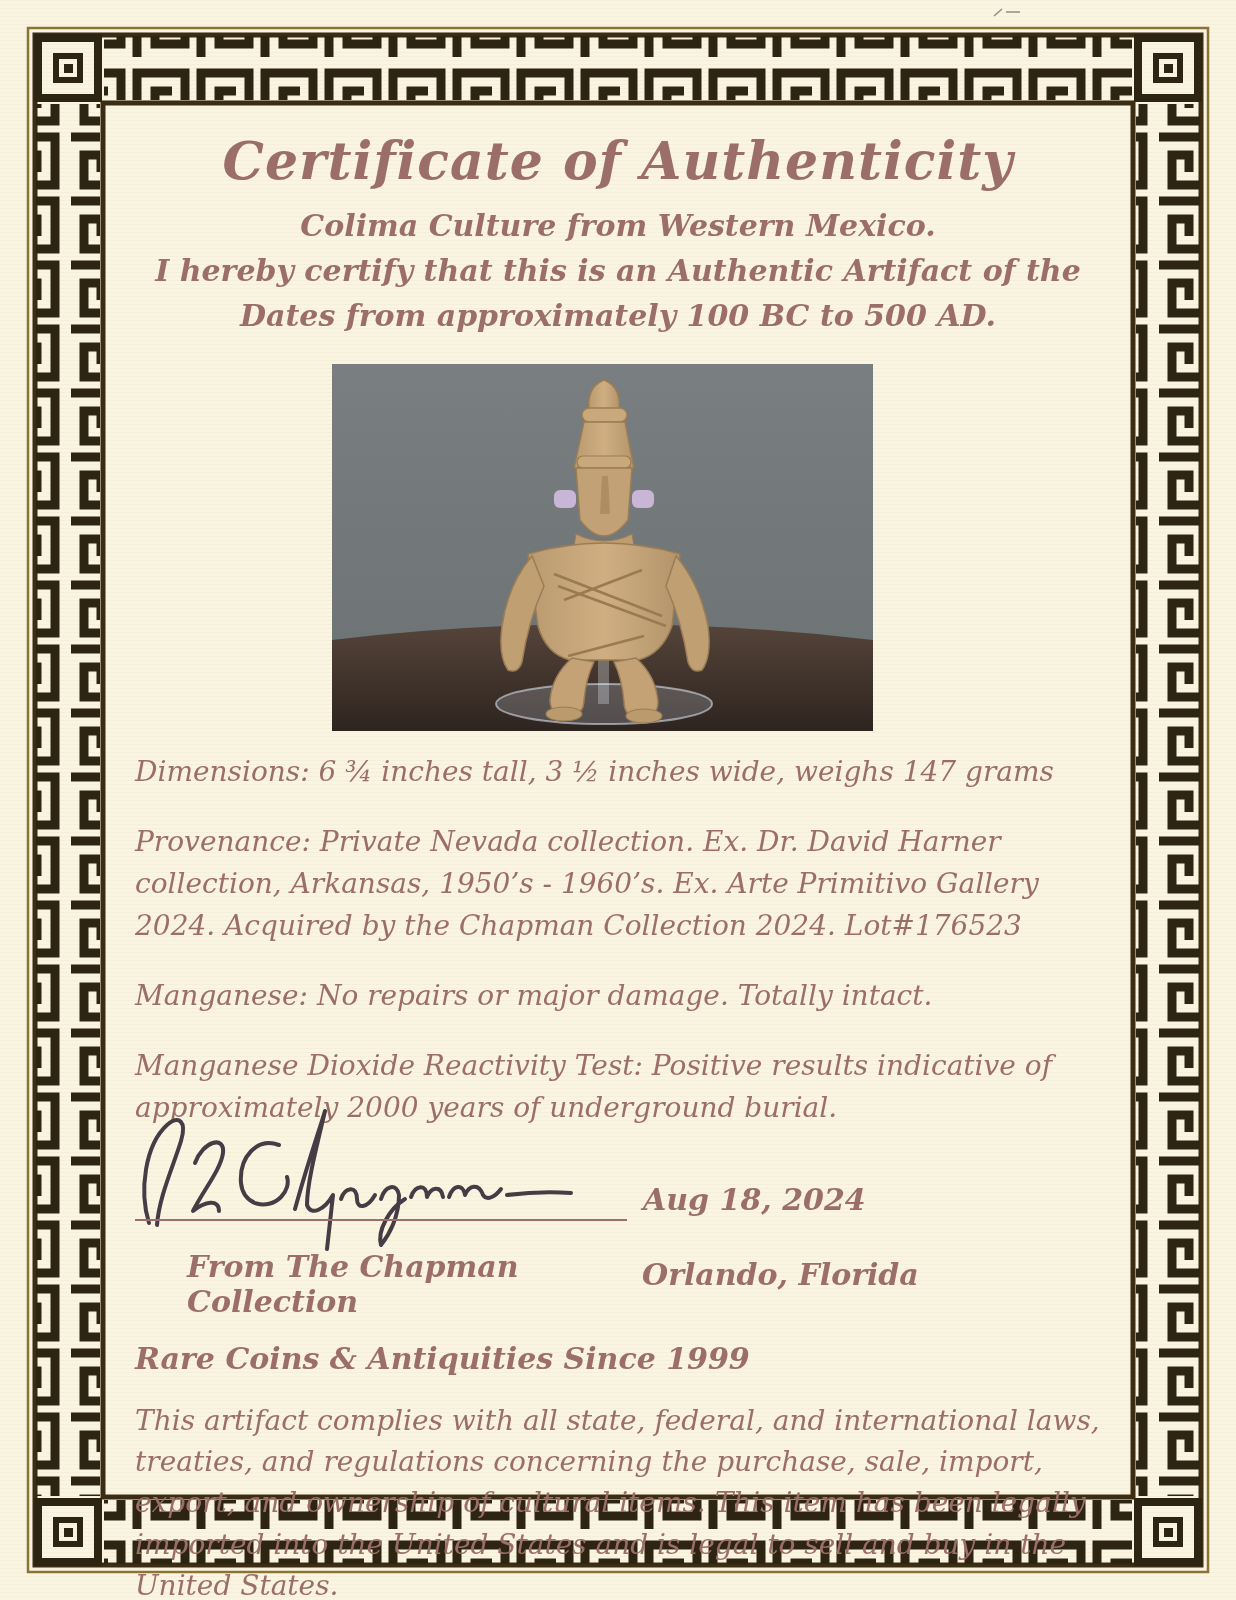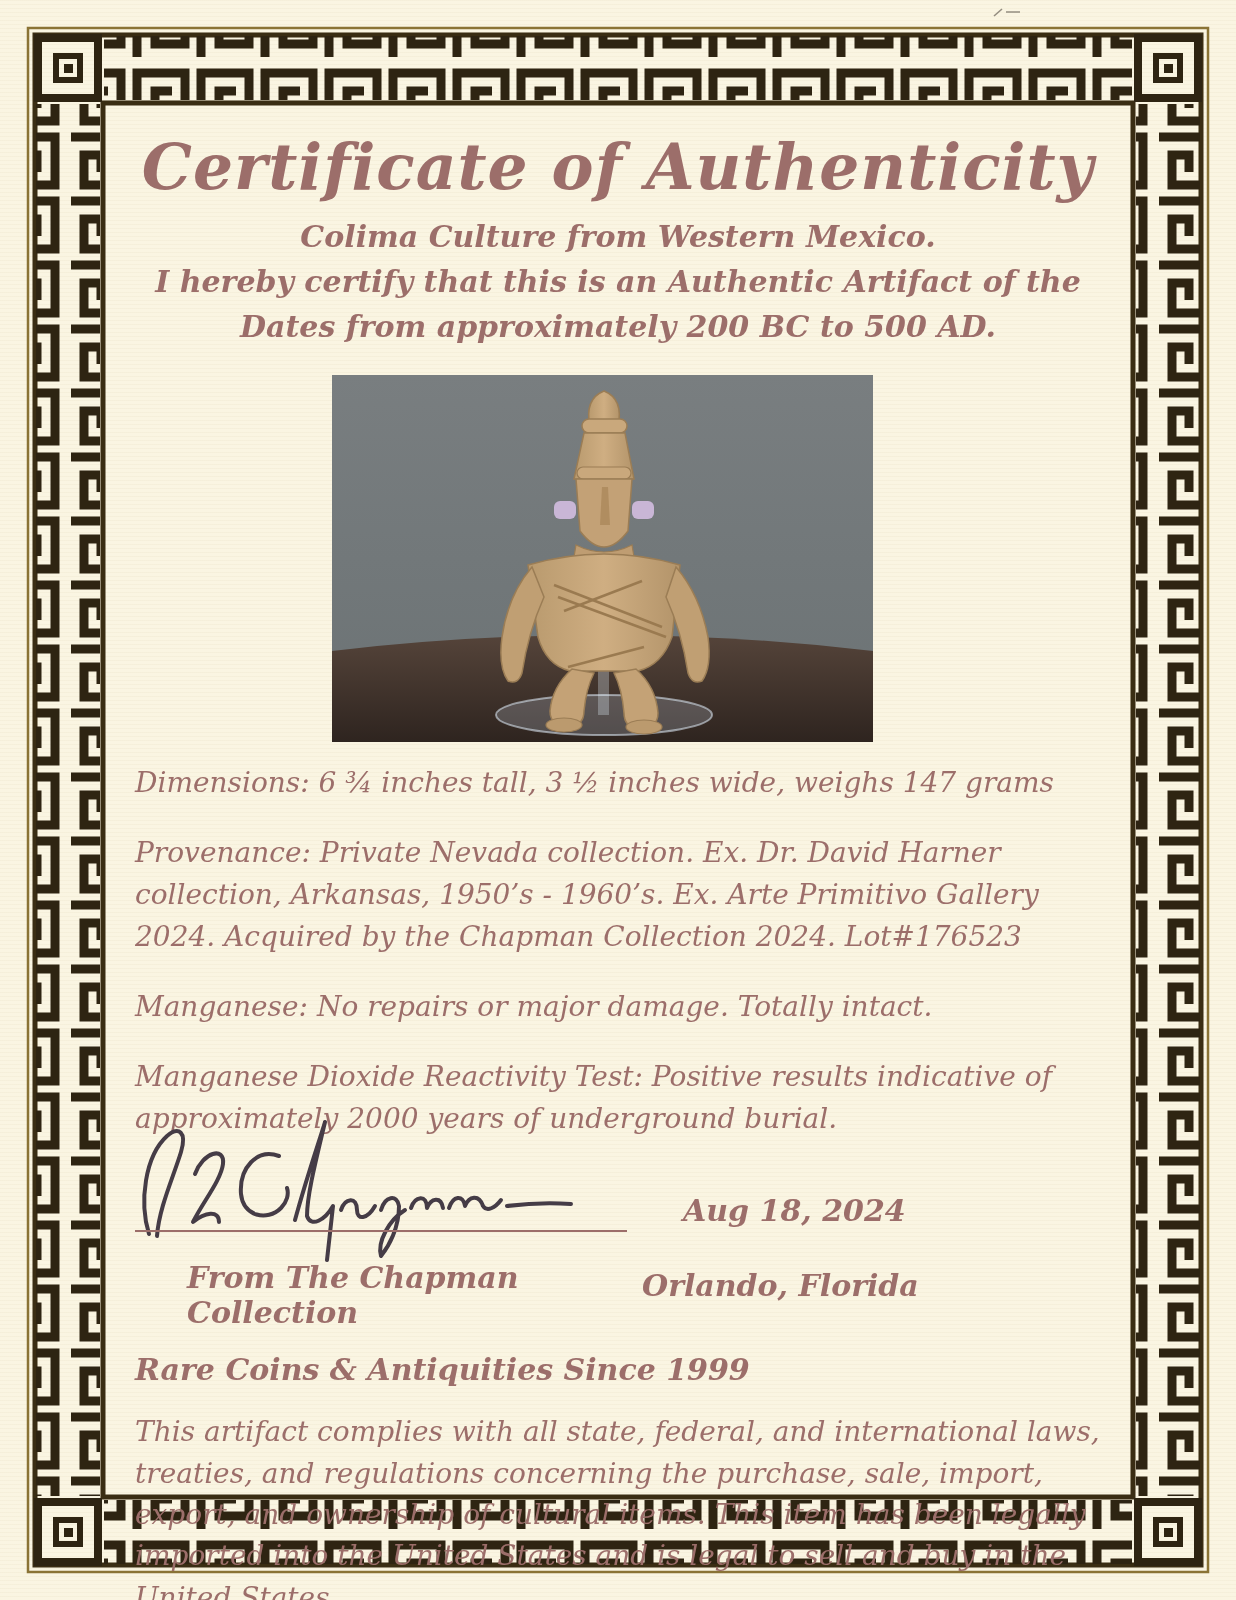--- a/index.html
+++ b/index.html
@@ -15,32 +15,32 @@
     font-family:"DejaVu Serif", serif;
   }
   .border-svg{position:absolute;left:0;top:0;}
   .content{
     position:absolute;left:118px;top:118px;width:1000px;
     color:#9c6e6a;font-style:italic;
   }
   .title{
     margin:16px 0 6px 0;
     text-align:center;
-    font-size:63px;font-weight:bold;letter-spacing:1px;
+    font-size:52px;font-weight:bold;letter-spacing:1px;
     line-height:1.05;
   }
   .subtitle{text-align:center;font-size:30px;font-weight:bold;line-height:1.5;margin-top:14px;}
   .photo-wrap{width:541px;height:367px;margin:26px 0 0 214px;}
   .body-block{margin:0 10px 0 17px;font-size:28px;line-height:1.5;}
   .field{margin-top:20px;}
   .field b{font-weight:normal;}
   .sig-row{position:relative;height:82px;margin:26px 10px 0 17px;}
   .sig-line{position:absolute;left:0;bottom:18px;width:492px;border-bottom:2px solid #9c6e6a;}
   .sig-svg{position:absolute;left:-6px;top:-56px;}
-  .sig-date{position:absolute;left:548px;bottom:22px;font-size:30px;font-weight:bold;}
+  .sig-date{position:absolute;left:508px;bottom:22px;font-size:30px;font-weight:bold;}
   .names-row{display:flex;margin:10px 10px 0 17px;font-size:30px;font-weight:bold;}
   .names-row .who{margin-left:52px;width:455px;}
   .names-row .where{margin-left:0;margin-top:8px;}
   .tagline{margin:22px 10px 0 17px;font-size:30px;font-weight:bold;}
   .legal{margin:24px 10px 0 17px;font-size:28px;line-height:1.48;}
   .pencil-mark{position:absolute;left:990px;top:4px;}
 </style>
 </head>
 <body>
 
@@ -92,21 +92,21 @@
     <path d="M4,12 L12,5 M16,8 H30" stroke="#6a6358" stroke-width="1.6" fill="none" opacity="0.7"></path>
   </svg>
 
   <div class="content">
 
     <h1 class="title">Certificate of Authenticity</h1>
 
     <div class="subtitle">
       <div>Colima Culture from Western Mexico.</div>
       <div>I hereby certify that this is an Authentic Artifact of the</div>
-      <div>Dates from approximately 200 BC to 500 AD.</div>
+      <div>Dates from approximately 100 BC to 500 AD.</div>
     </div>
 
     <div class="photo-wrap">
       <svg width="541" height="367" viewBox="0 0 541 367">
         <defs>
           <linearGradient id="bgGrad" x1="0" y1="0" x2="0" y2="1">
             <stop offset="0" stop-color="#797e80"></stop>
             <stop offset="1" stop-color="#6b7274"></stop>
           </linearGradient>
           <linearGradient id="floorGrad" x1="0" y1="0" x2="0" y2="1">

